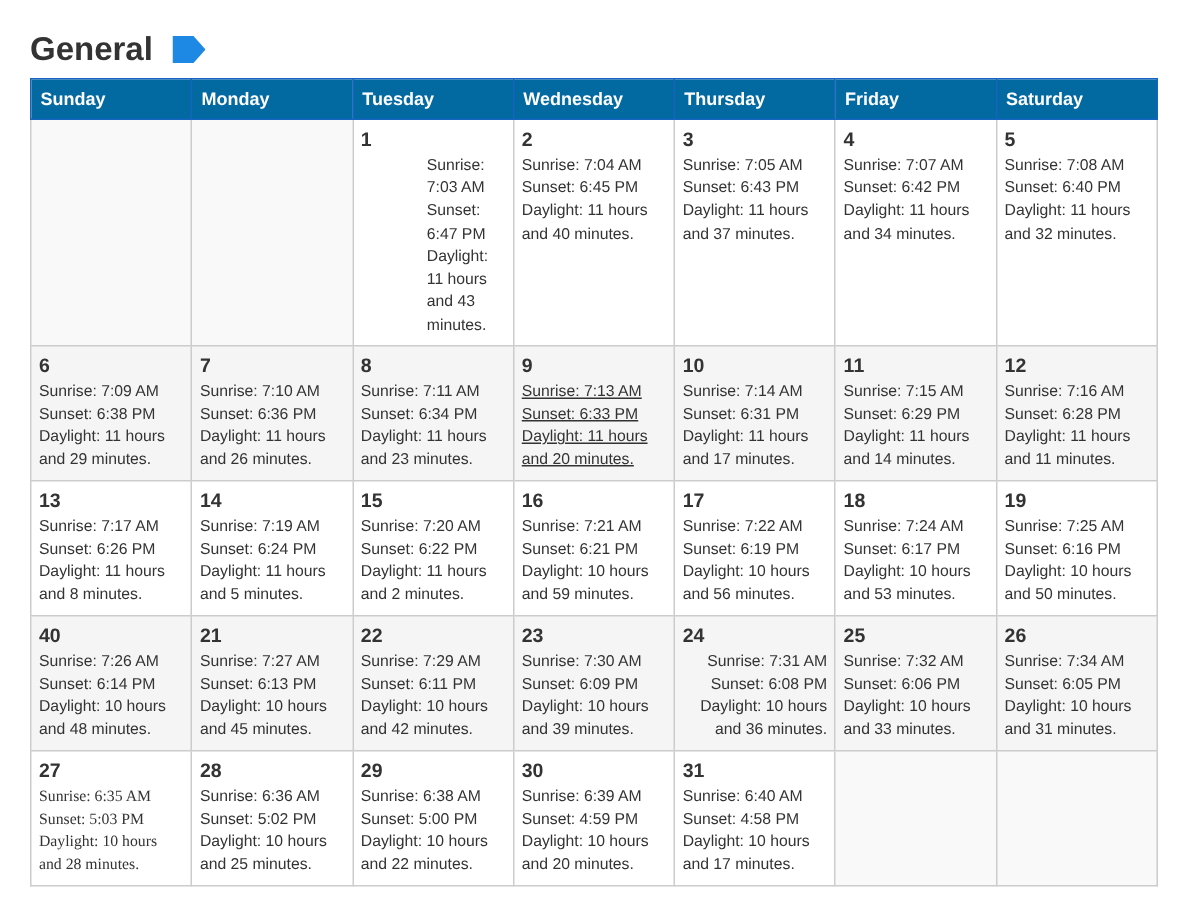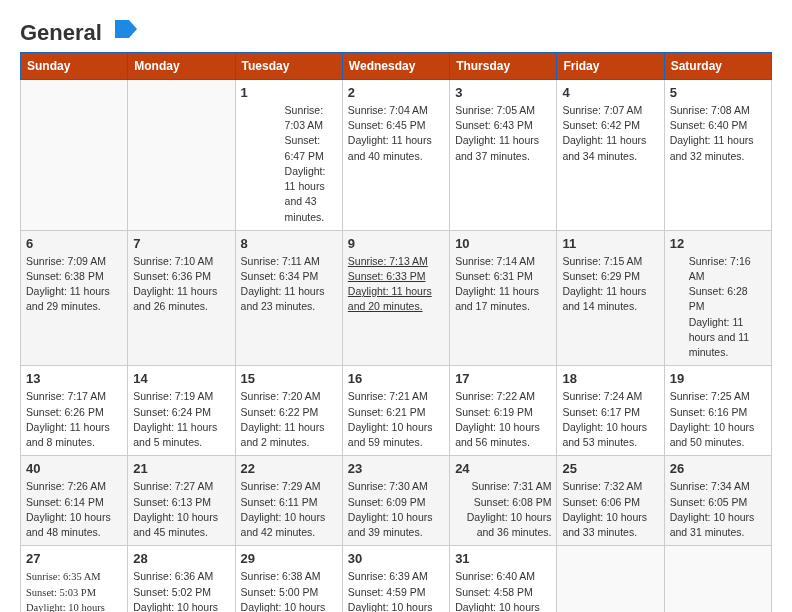--- a/index.html
+++ b/index.html
@@ -33,21 +33,21 @@
       font-size: 14px;
       color: #555;
       margin-top: 2px;
     }
     .calendar {
       width: 100%;
       border-collapse: collapse;
       font-size: 11px;
     }
     .calendar th {
-      background: #c2410c;
+      background: #0369a1;
       color: #fff;
       text-align: left;
       padding: 6px 6px;
       font-size: 12px;
       font-weight: bold;
       border: 1px solid #1565c0;
     }
     .calendar td {
       border: 1px solid #ccc;
       vertical-align: top;
@@ -74,21 +74,21 @@
     }
     .empty-cell {
       background: #f9f9f9 !important;
     }
   </style>
 </head>
 <body>
 
 <div class="header">
   <div class="logo">
-    <div style="display:flex;align-items:flex-start;gap:11px;">
+    <div style="display:flex;align-items:center;gap:11px;">
       <span style="font-size:22px;font-weight:bold;color:#333;">General</span>
       <svg width="22" height="18" viewBox="0 0 22 18" style="margin-left:2px;">
         <polygon points="0,0 14,0 22,9 14,18 0,18" fill="#1e88e5"></polygon>
       </svg>
     </div>
     <span style="font-size:22px;font-weight:bold;color:#1565c0;display:block;margin-top:-4px;"></span>
   </div>
   <div class="title-block">
     <div class="month-title"></div>
     <div class="location"></div>
@@ -174,21 +174,21 @@
 Daylight: 11 hours and 17 minutes.</div>
         </td>
         <td>
           <span class="day-number">11</span>
           <div class="day-info" style="white-space: pre-line;">Sunrise: 7:15 AM
 Sunset: 6:29 PM
 Daylight: 11 hours and 14 minutes.</div>
         </td>
         <td>
           <span class="day-number">12</span>
-          <div class="day-info" style="white-space: pre-line; margin-left: 19px;">Sunrise: 7:16 AM
+          <div class="day-info" style="white-space: pre-line;">Sunrise: 7:16 AM
 Sunset: 6:28 PM
 Daylight: 11 hours and 11 minutes.</div>
         </td>
       </tr>
       <tr>
         <td>
           <span class="day-number">13</span>
           <div class="day-info" style="white-space: pre-line;">Sunrise: 7:17 AM
 Sunset: 6:26 PM
 Daylight: 11 hours and 8 minutes.</div>

